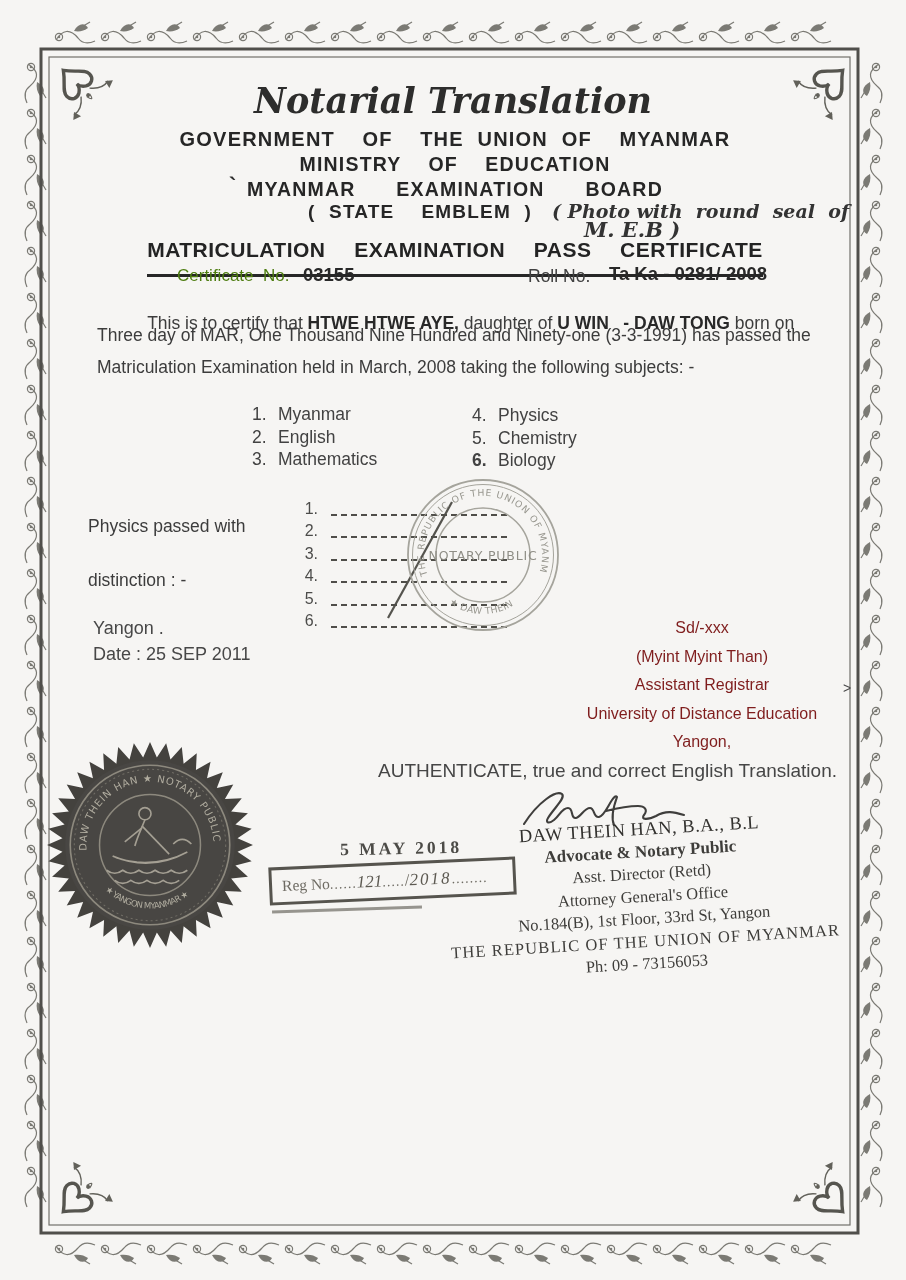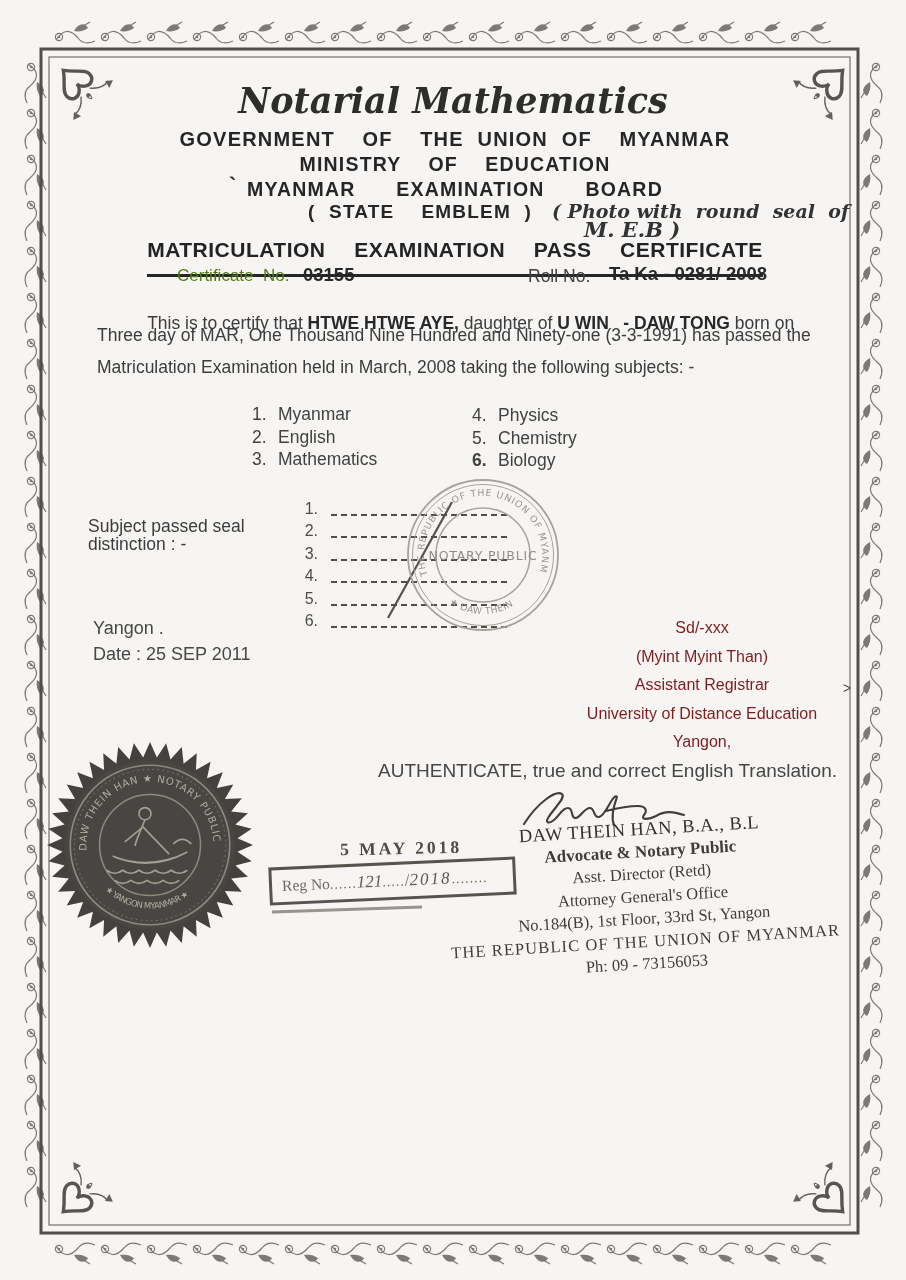--- a/index.html
+++ b/index.html
@@ -136,21 +136,21 @@
       <rect x="41" y="49" width="817" height="1184" fill="none" stroke="#504f4b" stroke-width="3"></rect>
       <rect x="49" y="57" width="801" height="1168" fill="none" stroke="#72716b" stroke-width="1.2"></rect>
       <use href="#corner-heart" transform="translate(74,81) rotate(135)"></use>
       <use href="#corner-heart" transform="translate(832,81) rotate(225)"></use>
       <use href="#corner-heart" transform="translate(74,1201) rotate(45)"></use>
       <use href="#corner-heart" transform="translate(832,1201) rotate(-45)"></use>
       <line x1="452" y1="502" x2="388" y2="618" stroke="#55544e" stroke-width="2.2"></line>
     </svg>
 
   <div class="abs script" style="left:103px;top:80px;width:700px;font-size:35px;color:#2d2d2c;">
-    <div class="ctr">Notarial Mathematics</div>
+    <div class="ctr">Notarial Translation</div>
   </div>
   <div class="abs hdr ctr pre" style="left:105px;top:128px;width:700px;font-size:20px;">GOVERNMENT  OF  THE UNION OF  MYANMAR</div>
   <div class="abs hdr ctr pre" style="left:105px;top:153px;width:700px;font-size:19.5px;">MINISTRY  OF  EDUCATION</div>
   <div class="abs hdr ctr pre" style="left:105px;top:178px;width:700px;font-size:19.5px;">MYANMAR   EXAMINATION   BOARD</div>
   <div class="abs" style="left:229px;top:173px;font-size:22px;font-weight:bold;color:#2e2e2e;">`</div>
   <div class="abs hdr ctr pre" style="left:105px;top:201px;width:630px;font-size:19px;">( STATE  EMBLEM )</div>
   <div class="abs script pre" style="left:552px;top:200px;font-size:19px;color:#333;">( Photo with  round  seal  of</div>
   <div class="abs script pre" style="left:584px;top:217px;font-size:21px;color:#333;">M. E.B )</div>
   <div class="abs ctr" style="left:105px;top:238px;width:700px;font-size:21px;font-weight:bold;color:#232323;word-spacing:8px;letter-spacing:0.5px;">
     <span class="doc-title-line pre">MATRICULATION  EXAMINATION  PASS  CERTIFICATE</span>
@@ -171,22 +171,22 @@
     <div class="subj-row"><span class="subj-num">1.</span><span>Myanmar</span></div>
     <div class="subj-row"><span class="subj-num">2.</span><span>English</span></div>
     <div class="subj-row"><span class="subj-num">3.</span><span>Mathematics</span></div>
   </div>
   <div class="abs" style="left:472px;top:405px;">
     <div class="subj-row"><span class="subj-num">4.</span><span>Physics</span></div>
     <div class="subj-row"><span class="subj-num">5.</span><span>Chemistry</span></div>
     <div class="subj-row"><span class="subj-num" style="font-weight:bold;">6.</span><span>Biology</span></div>
   </div>
 
-  <div class="abs body-line" style="left:88px;top:516px;">Subject passed seal</div>
-  <div class="abs body-line" style="left:88px;top:534px;">distinction : -</div>
+  <div class="abs body-line" style="left:88px;top:516px;">Physics passed with</div>
+  <div class="abs body-line" style="left:88px;top:570px;">distinction : -</div>
   <div class="abs" style="left:298px;top:500px;">
     <div class="dist-row"><span class="dist-num">1.</span><span class="dist-line"></span></div>
     <div class="dist-row"><span class="dist-num">2.</span><span class="dist-line"></span></div>
     <div class="dist-row"><span class="dist-num">3.</span><span class="dist-line"></span></div>
     <div class="dist-row"><span class="dist-num">4.</span><span class="dist-line"></span></div>
     <div class="dist-row"><span class="dist-num">5.</span><span class="dist-line"></span></div>
     <div class="dist-row"><span class="dist-num">6.</span><span class="dist-line"></span></div>
   </div>
 
   <svg class="abs" style="left:406px;top:478px;" width="154" height="154" viewBox="0 0 154 154">

